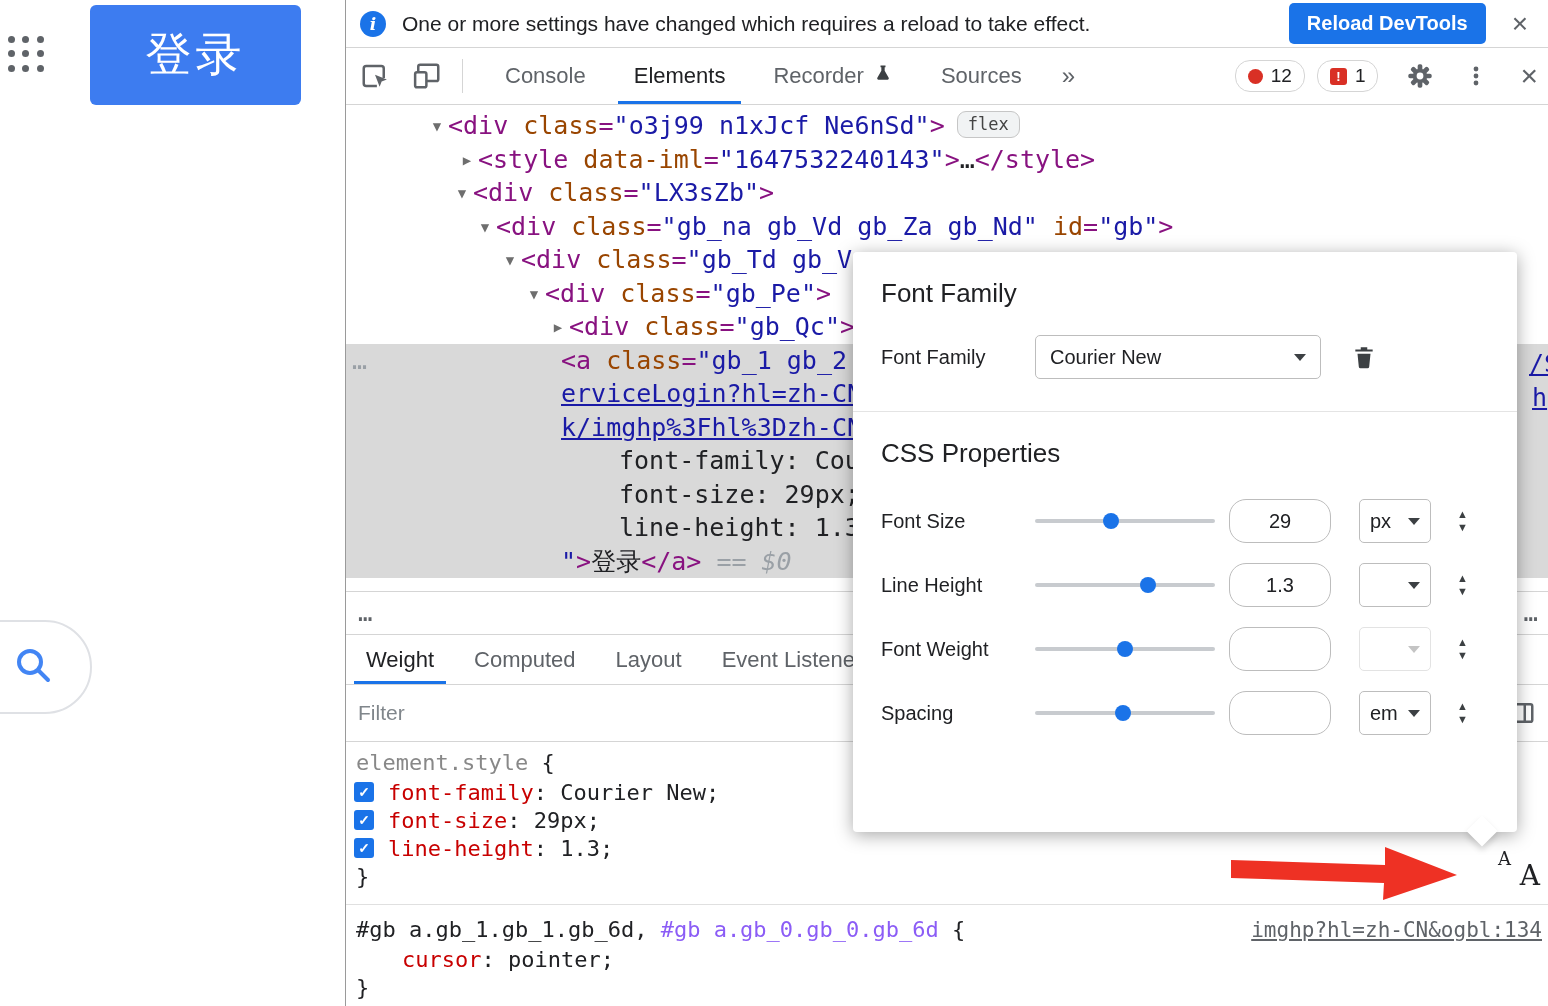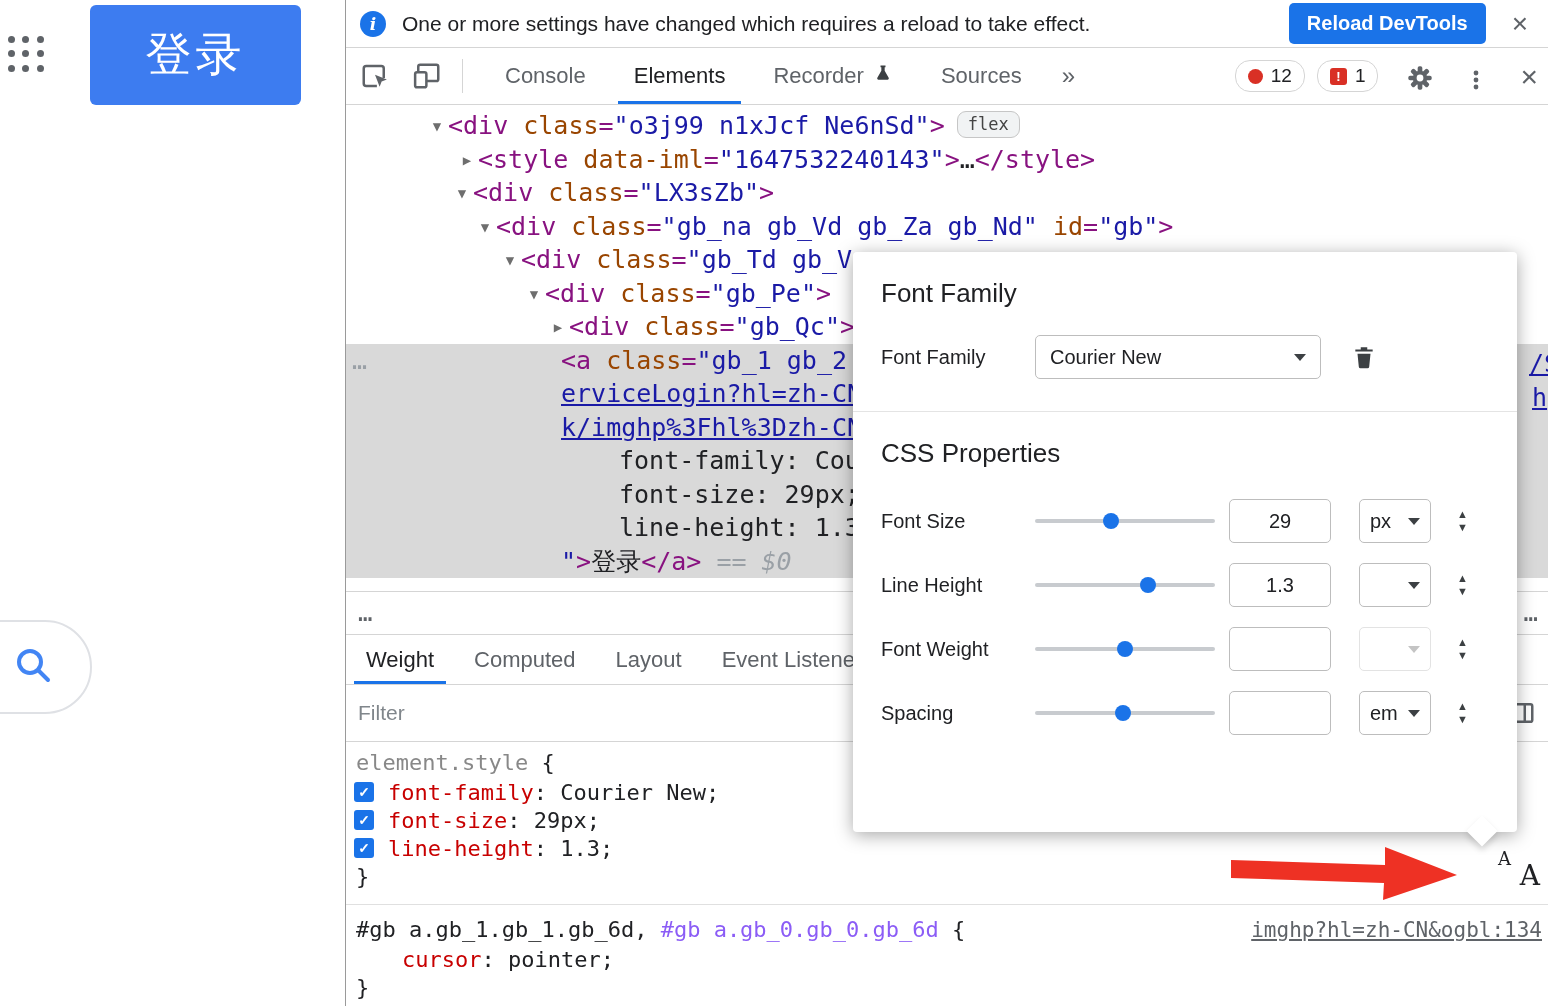--- a/index.html
+++ b/index.html
@@ -26,21 +26,21 @@
   .dt-toolbar{position:absolute;left:0;top:48px;right:0;height:57px;background:#fff;border-bottom:1px solid #d5d5d5;display:flex;align-items:center;z-index:8}
   .tb-icon{width:30px;height:30px;flex:none;cursor:pointer}
   .tb-icon.inspect{margin-left:14px}
   .tb-icon.device{margin-left:22px}
   .tb-sep{width:1px;height:34px;background:#d5d5d5;margin:0 18px 0 20px;flex:none}
   .dt-tabs{display:flex;height:100%}
   .dt-tab{padding:0 24px;height:100%;display:flex;align-items:center;gap:9px;font-size:22px;color:#5f6368;position:relative;cursor:pointer;white-space:nowrap}
   .dt-tab.active{color:#202124}
   .dt-tab.active::after{content:"";position:absolute;left:8px;right:8px;bottom:0;height:3px;background:#1a73e8}
   .dt-more{font-size:24px;color:#5f6368;padding:0 16px;cursor:pointer}
-  .tb-right{margin-left:auto;display:flex;align-items:flex-end}
+  .tb-right{margin-left:auto;display:flex;align-items:center}
   .badge-pill{display:flex;align-items:center;gap:8px;border:1px solid #d5d5d5;border-radius:15px;padding:4px 12px;font-size:19px;color:#202124;cursor:pointer}
   .badge-pill.errors{margin-right:12px}
   .badge-pill.issues{margin-right:28px}
   .err-dot{width:15px;height:15px;border-radius:50%;background:#d93025}
   .issue-sq{width:17px;height:17px;border-radius:3px;background:#d93025;color:#fff;font:bold 13px "Liberation Sans",sans-serif;display:flex;align-items:center;justify-content:center}
   .tb-gear{width:28px;height:28px;margin-right:30px;cursor:pointer}
   .tb-kebab{width:24px;height:24px;margin-right:32px;cursor:pointer}
   .tb-close{color:#5f6368;font-size:30px;margin-right:10px;cursor:pointer;line-height:1}
 
   
@@ -105,21 +105,21 @@
   #slider-rows{margin-top:20px}
   .fp-row{display:flex;align-items:center;height:64px;padding:0 18px 0 28px}
   .fp-label{width:154px;font-size:20px;flex:none}
   .fp-select{width:286px;height:44px;border:1px solid #bdbdbd;border-radius:5px;display:flex;align-items:center;padding:0 14px;font-size:20px;background:#fff;flex:none;cursor:pointer}
   .fp-caret{margin-left:auto;width:0;height:0;border-left:6px solid transparent;border-right:6px solid transparent;border-top:7px solid #3c4043;flex:none}
   .fp-trash{margin-left:30px;width:26px;height:28px;flex:none;cursor:pointer}
   .fp-divider{border-top:1px solid #e4e4e4;margin-top:22px}
   .fp-slider{width:180px;height:16px;position:relative;margin-right:2px;flex:none;cursor:pointer}
   .fp-slider::before{content:"";position:absolute;left:0;right:0;top:6px;height:4px;border-radius:2px;background:#c8cbcf}
   .fp-thumb{position:absolute;top:0;width:16px;height:16px;border-radius:50%;background:#1a73e8}
-  .fp-num{width:102px;height:44px;border:1px solid #bdbdbd;border-radius:5px;margin-left:12px;text-align:center;font:20px "Liberation Sans",sans-serif;color:#202124;flex:none}
+  .fp-num{width:102px;height:44px;border:1px solid #bdbdbd;border-radius:17px;margin-left:12px;text-align:center;font:20px "Liberation Sans",sans-serif;color:#202124;flex:none}
   .fp-unit{width:72px;height:44px;border:1px solid #bdbdbd;border-radius:5px;margin-left:28px;display:flex;align-items:center;padding:0 10px;font-size:20px;flex:none;cursor:pointer}
   .fp-unit.dis{border-color:#e3e3e3;color:#b8b8b8}
   .fp-unit.dis .fp-caret{border-top-color:#c4c4c4}
   .fp-stepper{margin-left:26px;display:flex;flex-direction:column;gap:4px;color:#3c4043;font-size:11px;line-height:9px;flex:none;cursor:pointer;text-align:center}
 </style>
 </head>
 <body>
 
 <div class="screen">
 

